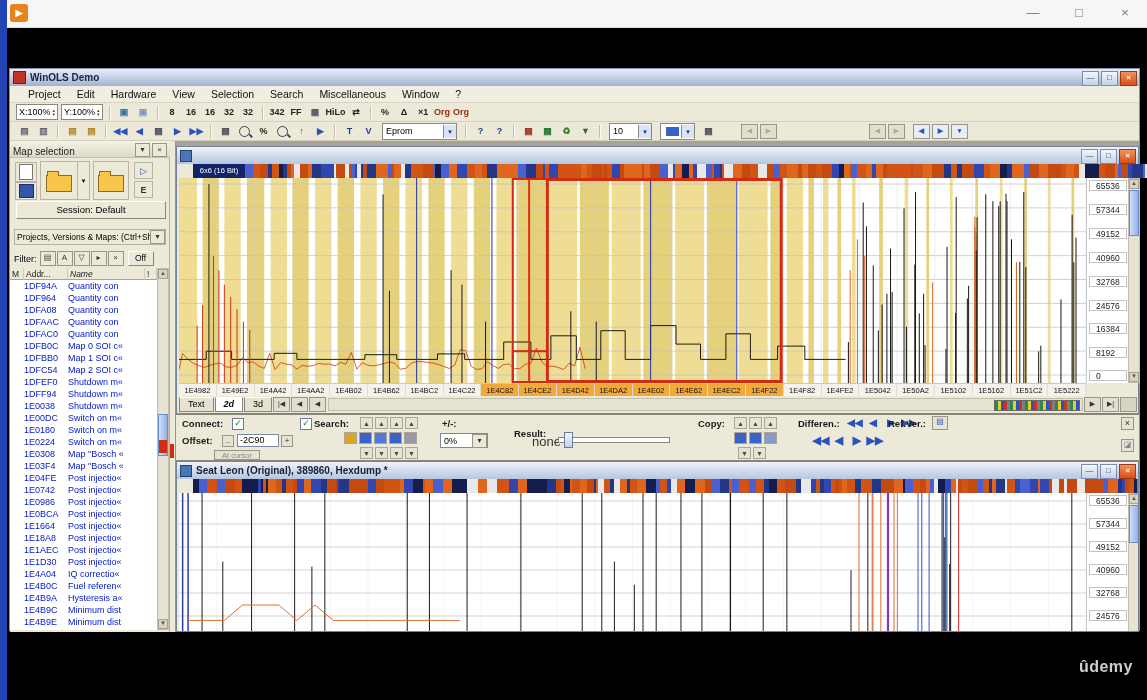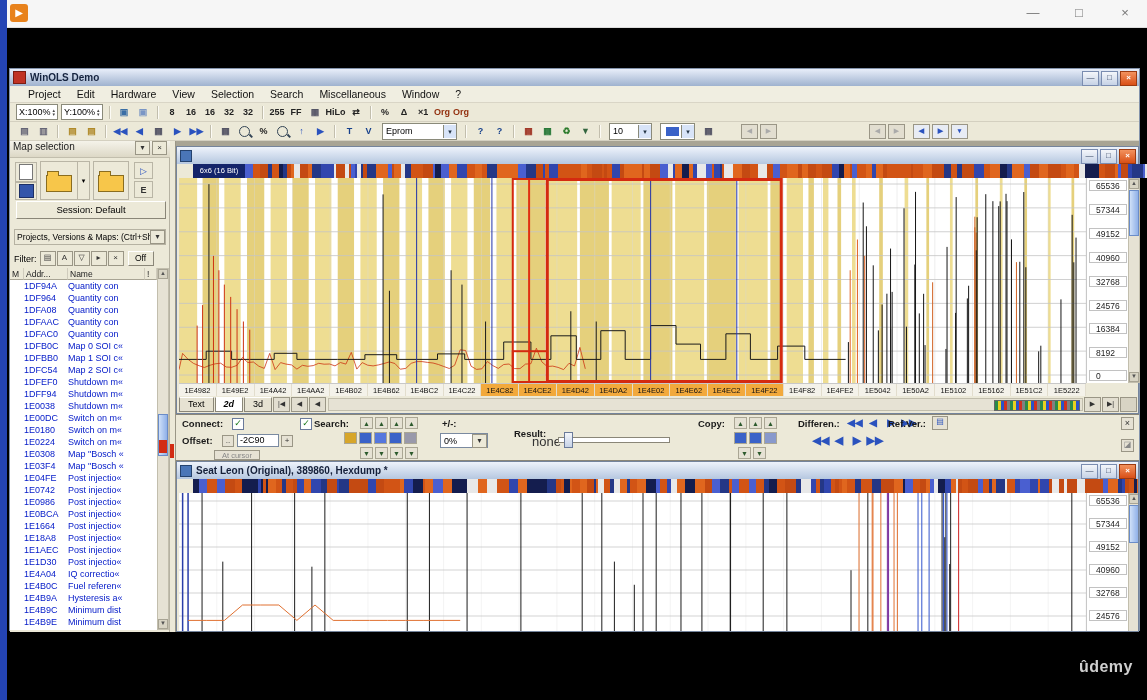--- a/index.html
+++ b/index.html
@@ -26,21 +26,21 @@
   .tbi{display:inline-flex;align-items:center;justify-content:center;height:16px;min-width:17px;font-size:9px;font-weight:bold;}
   .tbsep{display:inline-block;width:1px;height:13px;background:#c2bead;border-right:1px solid #fcfbf5;margin:0 3px;}
   .spin{display:inline-flex;border:1px solid #8a8a7a;background:#fff;height:14px;align-items:center;font-size:9px;padding:0 2px;margin-right:3px;}
   .spinarr{display:inline-flex;flex-direction:column;font-size:5px;color:#444;line-height:4px;margin-left:2px;}
   .mag{width:9px;height:9px;border:1.5px solid #345;border-radius:50%;position:relative;}
   .mag:after{content:"";position:absolute;width:4px;height:1.5px;background:#345;transform:rotate(45deg);right:-4px;bottom:-1px;}
   .combo{display:inline-flex;align-items:center;height:15px;border:1px solid #8a8a7a;background:#fff;font-size:9px;padding-left:3px;margin:0 3px;}
   .combo .dd{width:12px;height:13px;background:#d8e4f8;border-left:1px solid #8a8a7a;font-size:7px;text-align:center;line-height:13px;color:#234;}
   
   #map-panel{left:0;top:72px;width:160px;height:491px;background:#ece9d8;border-right:1px solid #b6b2a2;box-sizing:border-box;}
-  #map-head{left:0;top:0;width:160px;height:17px;background:linear-gradient(#f5f3ea,#ddd8c6);border-bottom:1px solid #c2bead;display:flex;align-items:flex-start;padding:0 3px;box-sizing:border-box;}
+  #map-head{left:0;top:0;width:160px;height:17px;background:linear-gradient(#f5f3ea,#ddd8c6);border-bottom:1px solid #c2bead;display:flex;align-items:flex-end;padding:0 3px;box-sizing:border-box;}
   #map-head span.t{font-size:10px;color:#222;flex:1;}
   .mini-btn{width:13px;height:12px;border:1px solid #9a9686;background:#ece9d8;font-size:8px;line-height:11px;text-align:center;color:#333;}
   .qbtn{border:1px solid #b9b5a5;background:#ece9d8;display:flex;align-items:center;justify-content:center;}
   .page-ico{width:12px;height:14px;background:#fff;border:1px solid #777;}
   .disk-ico{width:13px;height:12px;background:#3355aa;border:1px solid #1c2f66;}
   .folder-ico{width:24px;height:15px;background:#f7c64a;border:1px solid #8a6d1f;position:relative;margin-top:5px;}
   .folder-ico:before{content:"";position:absolute;top:-5px;left:0;width:10px;height:4px;background:#f7c64a;border:1px solid #8a6d1f;border-bottom:none;}
   .sunkbtn{border:1px solid #8a8678;border-top-color:#fff;border-left-color:#fff;background:#ece9d8;font-size:9.5px;text-align:center;}
   .raised{border:1px solid #fff;border-bottom-color:#8a8678;border-right-color:#8a8678;background:#ece9d8;}
   #map-table-head{display:flex;font-size:8.5px;color:#222;}
@@ -132,21 +132,21 @@
           <span class="tbsep"></span>
           <span class="tbi" style="color: rgb(58, 110, 165);">▣</span>
           <span class="tbi" style="color: rgb(122, 150, 197);">▣</span>
           <span class="tbsep"></span>
           <span class="tbi" style="color: rgb(34, 34, 34);">8</span>
           <span class="tbi" style="color: rgb(34, 34, 34);">16</span>
           <span class="tbi" style="color: rgb(34, 34, 34);">16</span>
           <span class="tbi" style="color: rgb(34, 34, 34);">32</span>
           <span class="tbi" style="color: rgb(34, 34, 34);">32</span>
           <span class="tbsep"></span>
-          <span class="tbi" style="color: rgb(34, 34, 34);">255</span>
+          <span class="tbi" style="color: rgb(34, 34, 34);">342</span>
           <span class="tbi" style="color: rgb(34, 34, 34);">FF</span>
           <span class="tbi" style="color: rgb(85, 85, 102);">▦</span>
           <span class="tbi" style="color: rgb(34, 34, 34);">HiLo</span>
           <span class="tbi" style="color: rgb(34, 34, 34);">⇄</span>
           <span class="tbsep"></span>
           <span class="tbi" style="color: rgb(34, 34, 34);">%</span>
           <span class="tbi" style="color: rgb(34, 34, 34);">Δ</span>
           <span class="tbi" style="color: rgb(34, 34, 34);">×1</span>
           <span class="tbi" style="color: rgb(147, 49, 15);">Org</span>
           <span class="tbi" style="color: rgb(147, 49, 15);">Org</span>
@@ -250,21 +250,21 @@
             <span class="mini-btn" style="width: 14px; height: 13px; line-height: 12px;">A</span>
             <span class="mini-btn" style="width: 14px; height: 13px; line-height: 12px;">▽</span>
             <span class="mini-btn" style="width: 14px; height: 13px; line-height: 12px;">▸</span>
             <span class="mini-btn" style="width: 14px; height: 13px; line-height: 12px;">×</span>
           </span>
         <span class="raised" style="margin-left:4px;width:24px;height:13px;font-size:8.5px;text-align:center;line-height:12px;">Off</span>
       </div>
       <div id="map-table-head" class="abs" style="left:0;top:127px;width:147px;">
           <span class="hc" style="width: 14px;">M</span>
           <span class="hc" style="width: 44px;">Addr...</span>
-          <span class="hc" style="width: 77px;">Name</span>
+          <span class="hc" style="width: 77px; font-style: italic;">Name</span>
           <span class="hc" style="width: 12px;">!</span>
         </div>
       <div id="map-rows" class="abs" style="left:0;top:139px;width:147px;height:350px;">
           <div class="mrow">
             <span class="c1"></span>
             <span class="c2">1DF94A</span>
             <span class="c3">Quantity con</span>
           </div>
           <div class="mrow">
             <span class="c1"></span>

